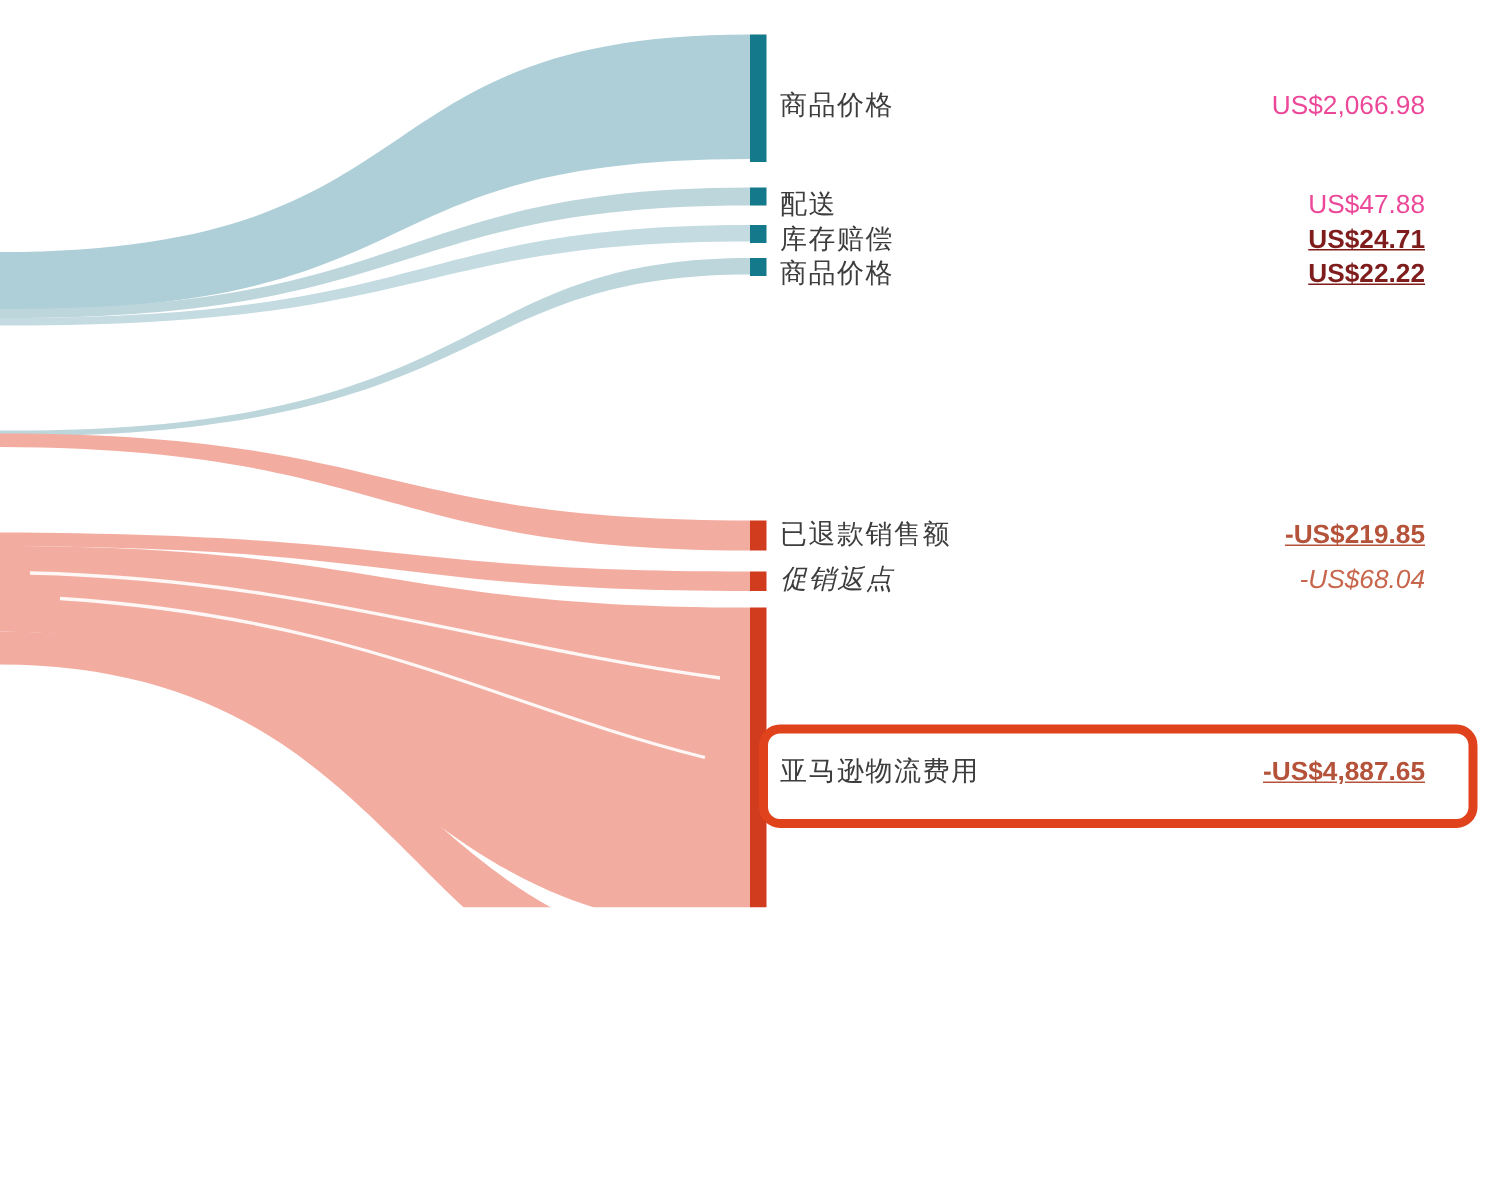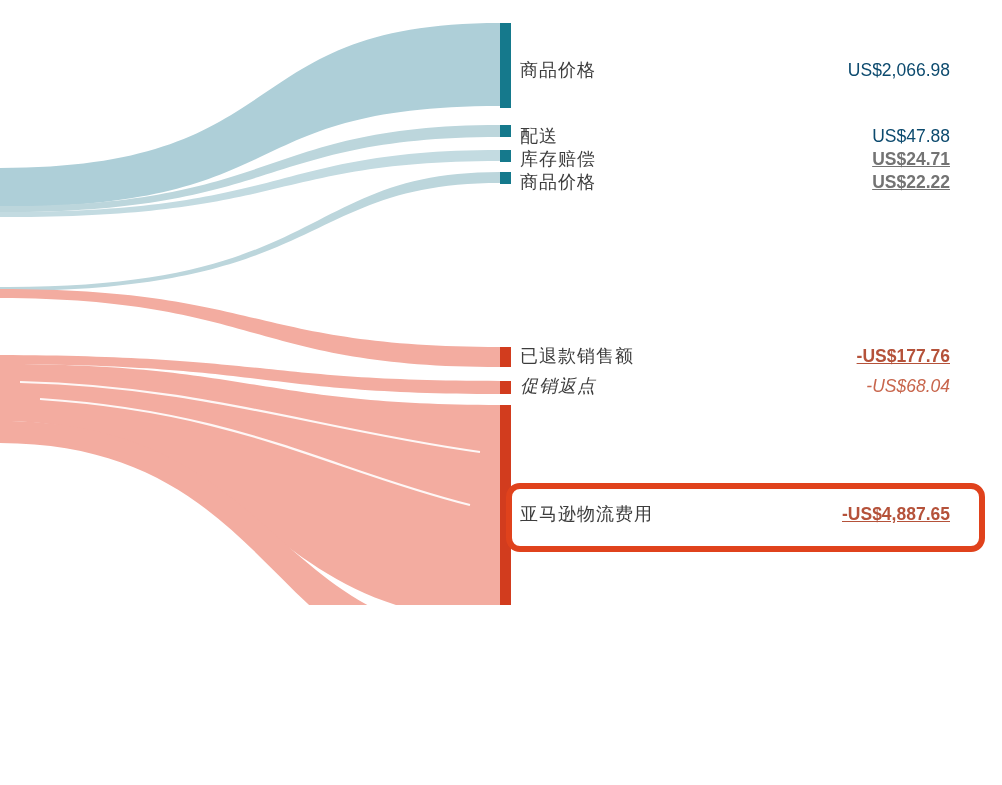--- a/index.html
+++ b/index.html
@@ -27,22 +27,22 @@
   .lbl {
     color: #3d3d3d;
     font-size: 18px;
     letter-spacing: 1px;
     white-space: nowrap;
   }
   .val {
     font-size: 17.5px;
     white-space: nowrap;
   }
-  .val-income      { color: #0c4a6e; font-weight: 400; }
-  .val-income-link { color: #737373; font-weight: 700; text-decoration: underline; cursor: pointer; }
+  .val-income      { color: #ec4899; font-weight: 400; }
+  .val-income-link { color: #7f1d1d; font-weight: 700; text-decoration: underline; cursor: pointer; }
   .val-expense      { color: #c8664d; font-weight: 400; }
   .val-expense-link { color: #b5523a; font-weight: 700; text-decoration: underline; cursor: pointer; }
 
   .r0 { top: 57px; }
   .r1 { top: 123px; }
   .r2 { top: 146px; }
   .r3 { top: 169px; }
   .r4 { top: 343px; gap: 48px; }
   .r5 { top: 373px; font-style: italic; }
   .r6 { top: 501px; }
@@ -120,21 +120,21 @@
   <div class="row r2">
     <span class="lbl">库存赔偿</span>
     <span class="val val-income-link">US$24.71</span>
   </div>
   <div class="row r3">
     <span class="lbl">商品价格</span>
     <span class="val val-income-link">US$22.22</span>
   </div>
   <div class="row r4">
     <span class="lbl">已退款销售额</span>
-    <span class="val val-expense-link">-US$177.76</span>
+    <span class="val val-expense-link">-US$219.85</span>
   </div>
   <div class="row r5">
     <span class="lbl">促销返点</span>
     <span class="val val-expense">-US$68.04</span>
   </div>
   <div class="row r6">
     <span class="lbl">亚马逊物流费用</span>
     <span class="val val-expense-link">-US$4,887.65</span>
   </div>
 

